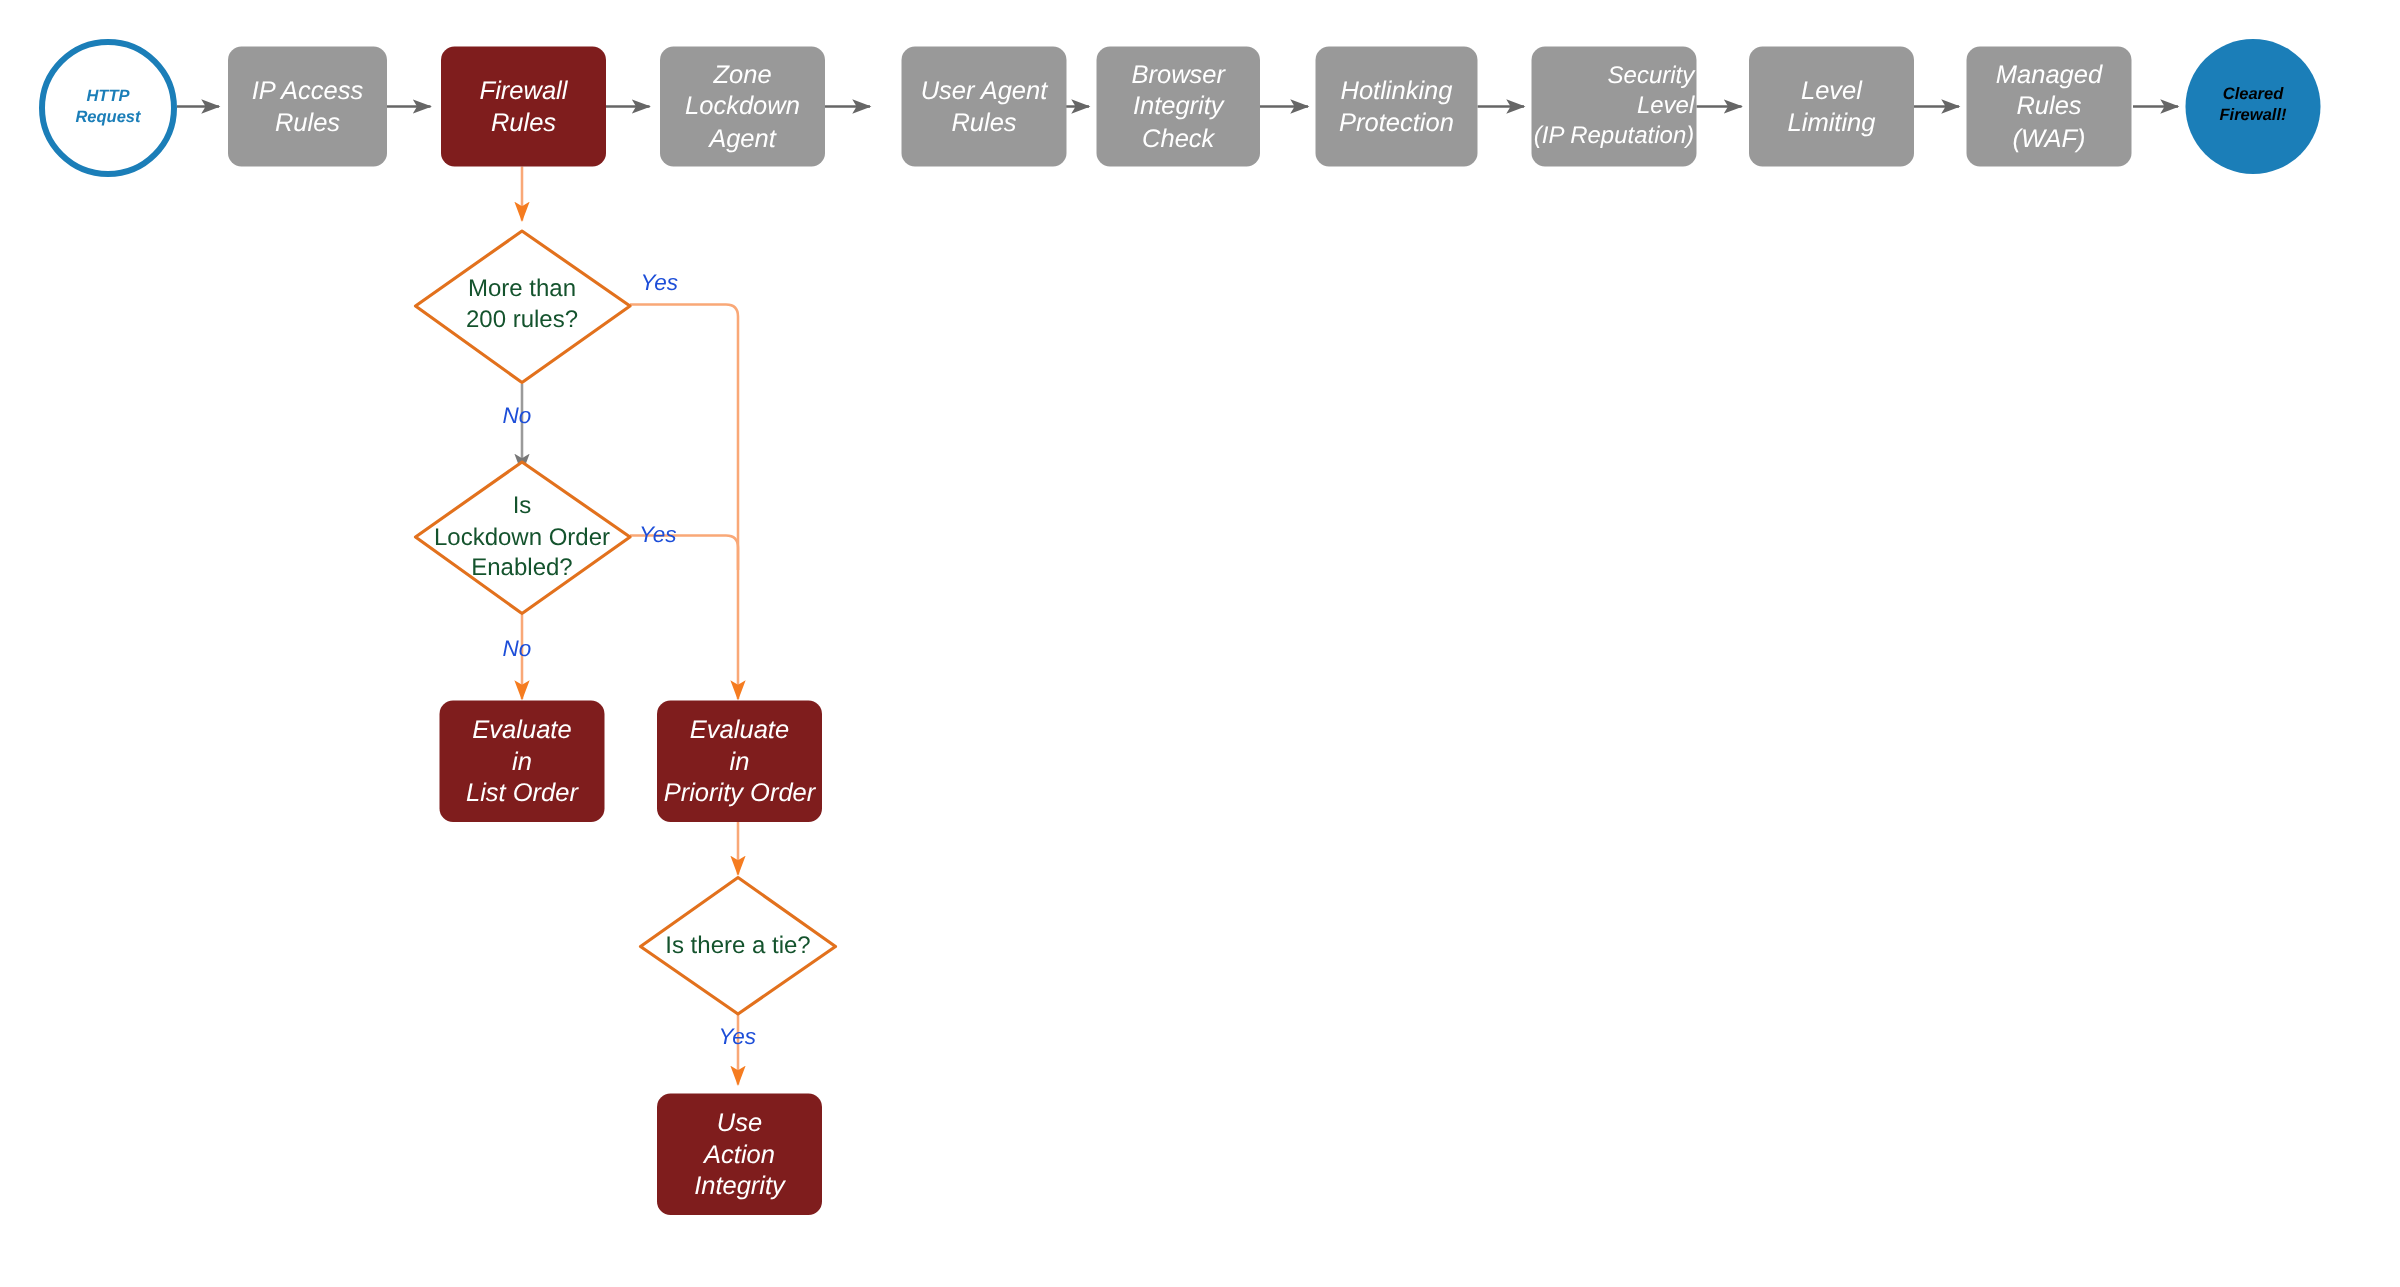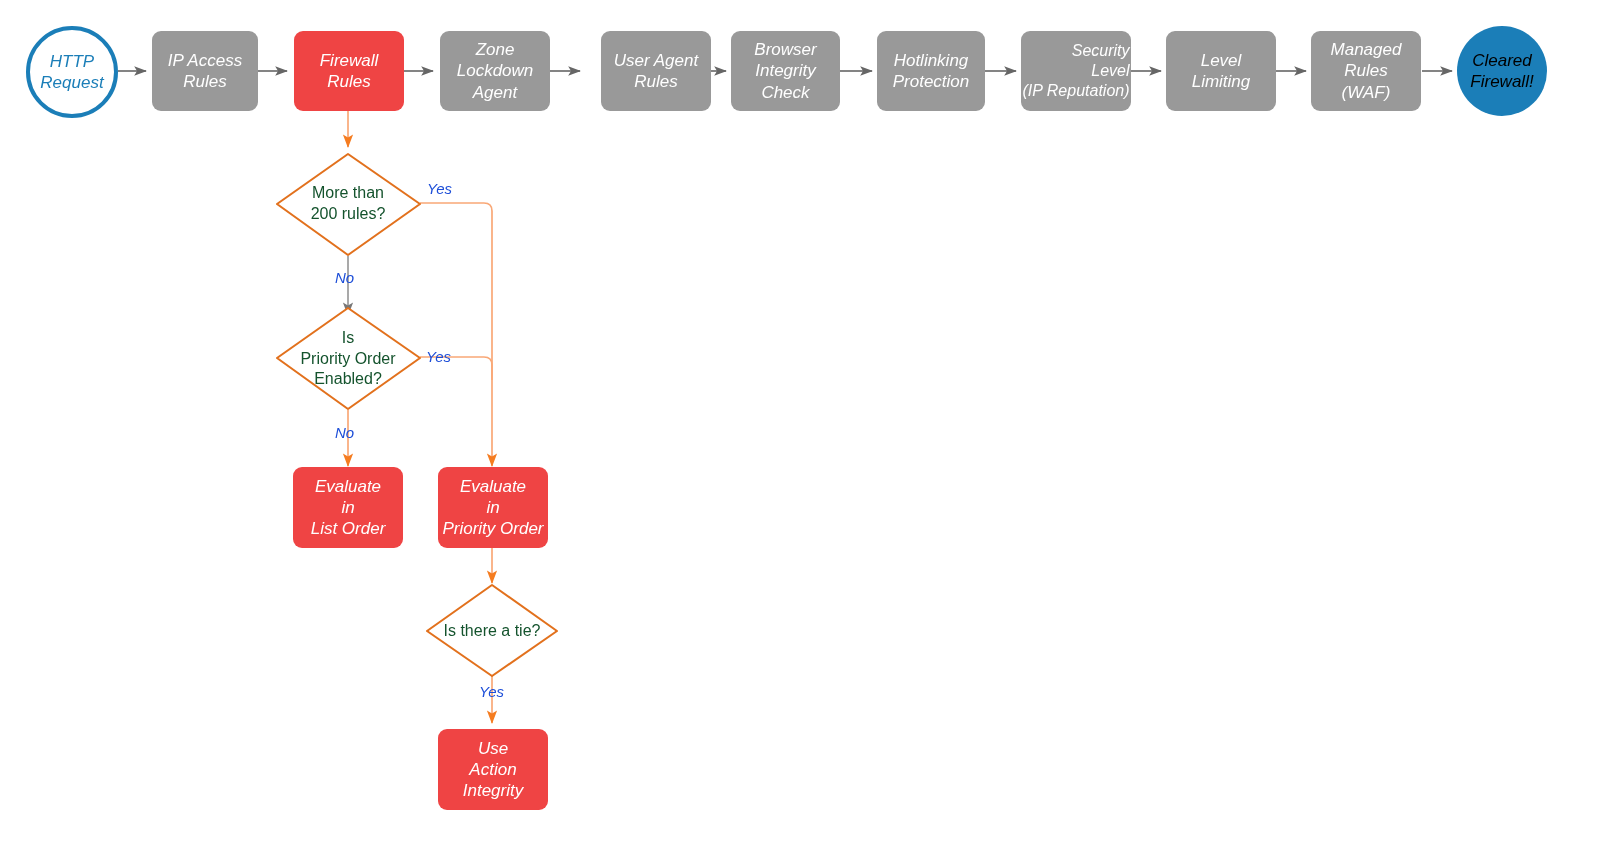--- a/index.html
+++ b/index.html
@@ -30,27 +30,27 @@
     line-height: 1.25;
     white-space: pre-line;
   }
   .proc {
     border-radius: 9px;
     font-style: italic;
     font-size: 17px;
     color: #ffffff;
   }
   .proc.gray { background: #999999; }
-  .proc.orange { background: #ef4444; }
+  .proc.orange { background: #7f1d1d; }
 
   .term {
     border-radius: 50%;
     font-style: italic;
-    font-weight: normal;
-    font-size: 17px;
+    font-weight: bold;
+    font-size: 11px;
   }
   .term.start {
     background: #ffffff;
     border: 4px solid #1b7eb8;
     color: #1b7eb8;
   }
   .term.end {
     background: #1b7eb8;
     color: #000000;
   }
@@ -174,21 +174,21 @@
 Rules
 (WAF)</div>
 
 <div class="node term end" style="left:1457px; top:26px; width:90px; height:90px;">Cleared
 Firewall!</div>
 
 <div class="decision-label" style="left:285px; top:176px; width:126px; height:56px;">More than
 200 rules?</div>
 
 <div class="decision-label" style="left:281px; top:325px; width:134px; height:68px;">Is
-Priority Order
+Lockdown Order
 Enabled?</div>
 
 <div class="decision-label" style="left:432px; top:614px; width:120px; height:34px;">Is there a tie?</div>
 
 <div class="node proc orange" style="left:293px; top:467px; width:110px; height:81px;">Evaluate
 in
 List Order</div>
 
 <div class="node proc orange" style="left:438px; top:467px; width:110px; height:81px;">Evaluate
 in

